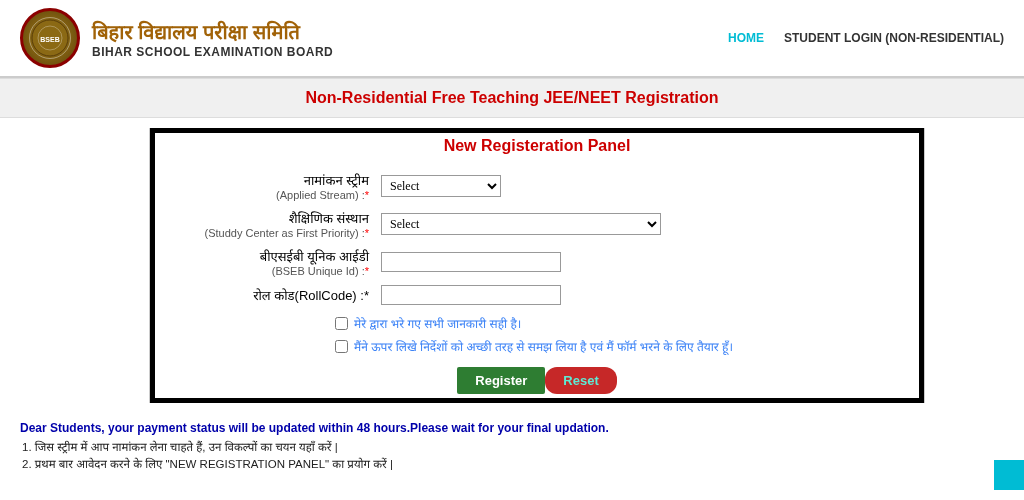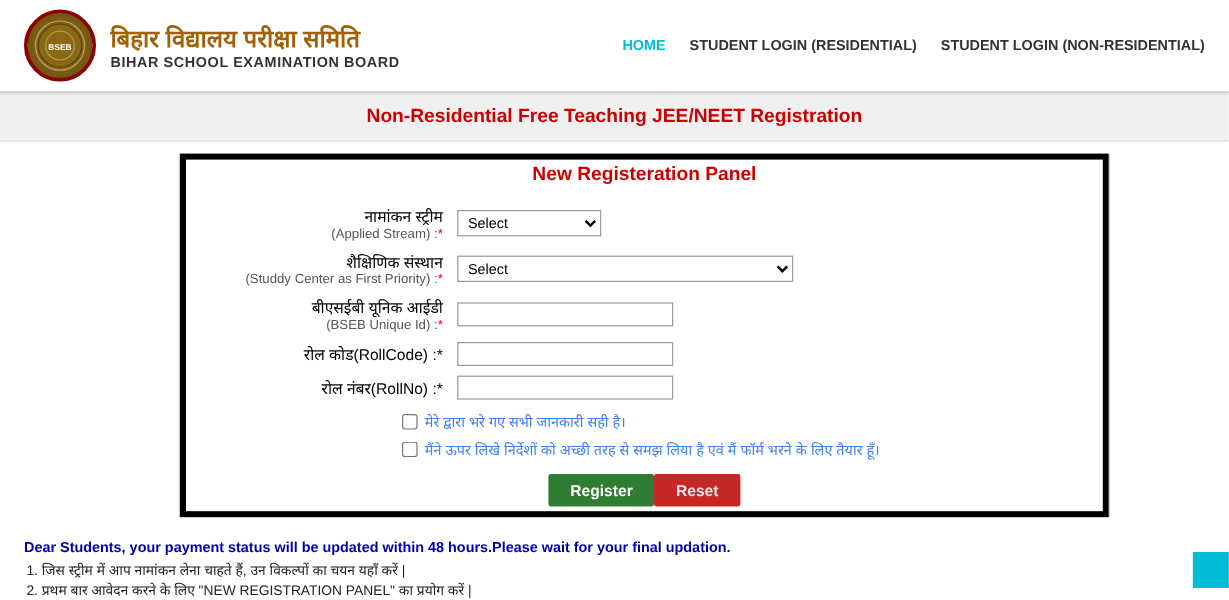--- a/index.html
+++ b/index.html
@@ -122,20 +122,21 @@
       color: #555;
       display: block;
     }
     .required { color: red; }
 
     select {
       border: 1px solid #999;
       padding: 2px 4px;
       font-size: 12px;
       background: #fff;
+      font-family: Liberation Serif, serif;
     }
     .select-stream { width: 120px; }
     .select-center { width: 280px; }
 
     input[type="text"] {
       border: 1px solid #999;
       padding: 2px 4px;
       font-size: 12px;
       width: 180px;
     }
@@ -162,27 +163,27 @@
       color: #fff;
       border: none;
       padding: 6px 18px;
       font-size: 13px;
       font-weight: bold;
       cursor: pointer;
       border-radius: 2px;
     }
     .btn-reset {
       background: #c62828;
-      color: #e5e5e5;
+      color: #5eead4;
       border: none;
       padding: 6px 18px;
       font-size: 13px;
       font-weight: bold;
       cursor: pointer;
-      border-radius: 2px;
+      border-radius: 12px;
     }
 
     
     .info-section {
       padding: 8px 20px;
       background: #fff;
     }
     .info-title {
       font-size: 12px;
       font-weight: bold;
@@ -222,21 +223,20 @@
         <text x="20" y="24" text-anchor="middle" font-size="7" fill="#fff" font-weight="bold">BSEB</text>
       </svg>
     </div>
     <div class="header-title">
       <h1>बिहार विद्यालय परीक्षा समिति</h1>
       <p>BIHAR SCHOOL EXAMINATION BOARD</p>
     </div>
   </div>
   <div class="header-nav">
     <a class="nav-link active">HOME</a>
-    <a class="nav-link normal">STUDENT LOGIN (RESIDENTIAL)</a>
     <a class="nav-link normal">STUDENT LOGIN (NON-RESIDENTIAL)</a>
   </div>
 </div>
 
 <div class="banner">
   <span>Non-Residential Free Teaching JEE/NEET Registration</span>
 </div>
 
 <div class="main-content">
   <div class="side-left"></div>
@@ -293,28 +293,20 @@
 
         <tr>
           <td class="label-cell">
             <span class="label-hindi">रोल कोड(RollCode) :*</span>
           </td>
           <td>
             <input type="text" style="">
           </td>
         </tr>
 
-        <tr>
-          <td class="label-cell">
-            <span class="label-hindi">रोल नंबर(RollNo) :*</span>
-          </td>
-          <td>
-            <input type="text" style="">
-          </td>
-        </tr>
       </tbody>
     </table>
 
     <div class="checkbox-row">
       <input type="checkbox" style="">
       <span class="checkbox-text">मेरे द्वारा भरे गए सभी जानकारी सही है।</span>
     </div>
     <div class="checkbox-row">
       <input type="checkbox" style="">
       <span class="checkbox-text">मैंने ऊपर लिखे निर्देशों को अच्छी तरह से समझ लिया है एवं मैं फॉर्म भरने के लिए तैयार हूँ।</span>

